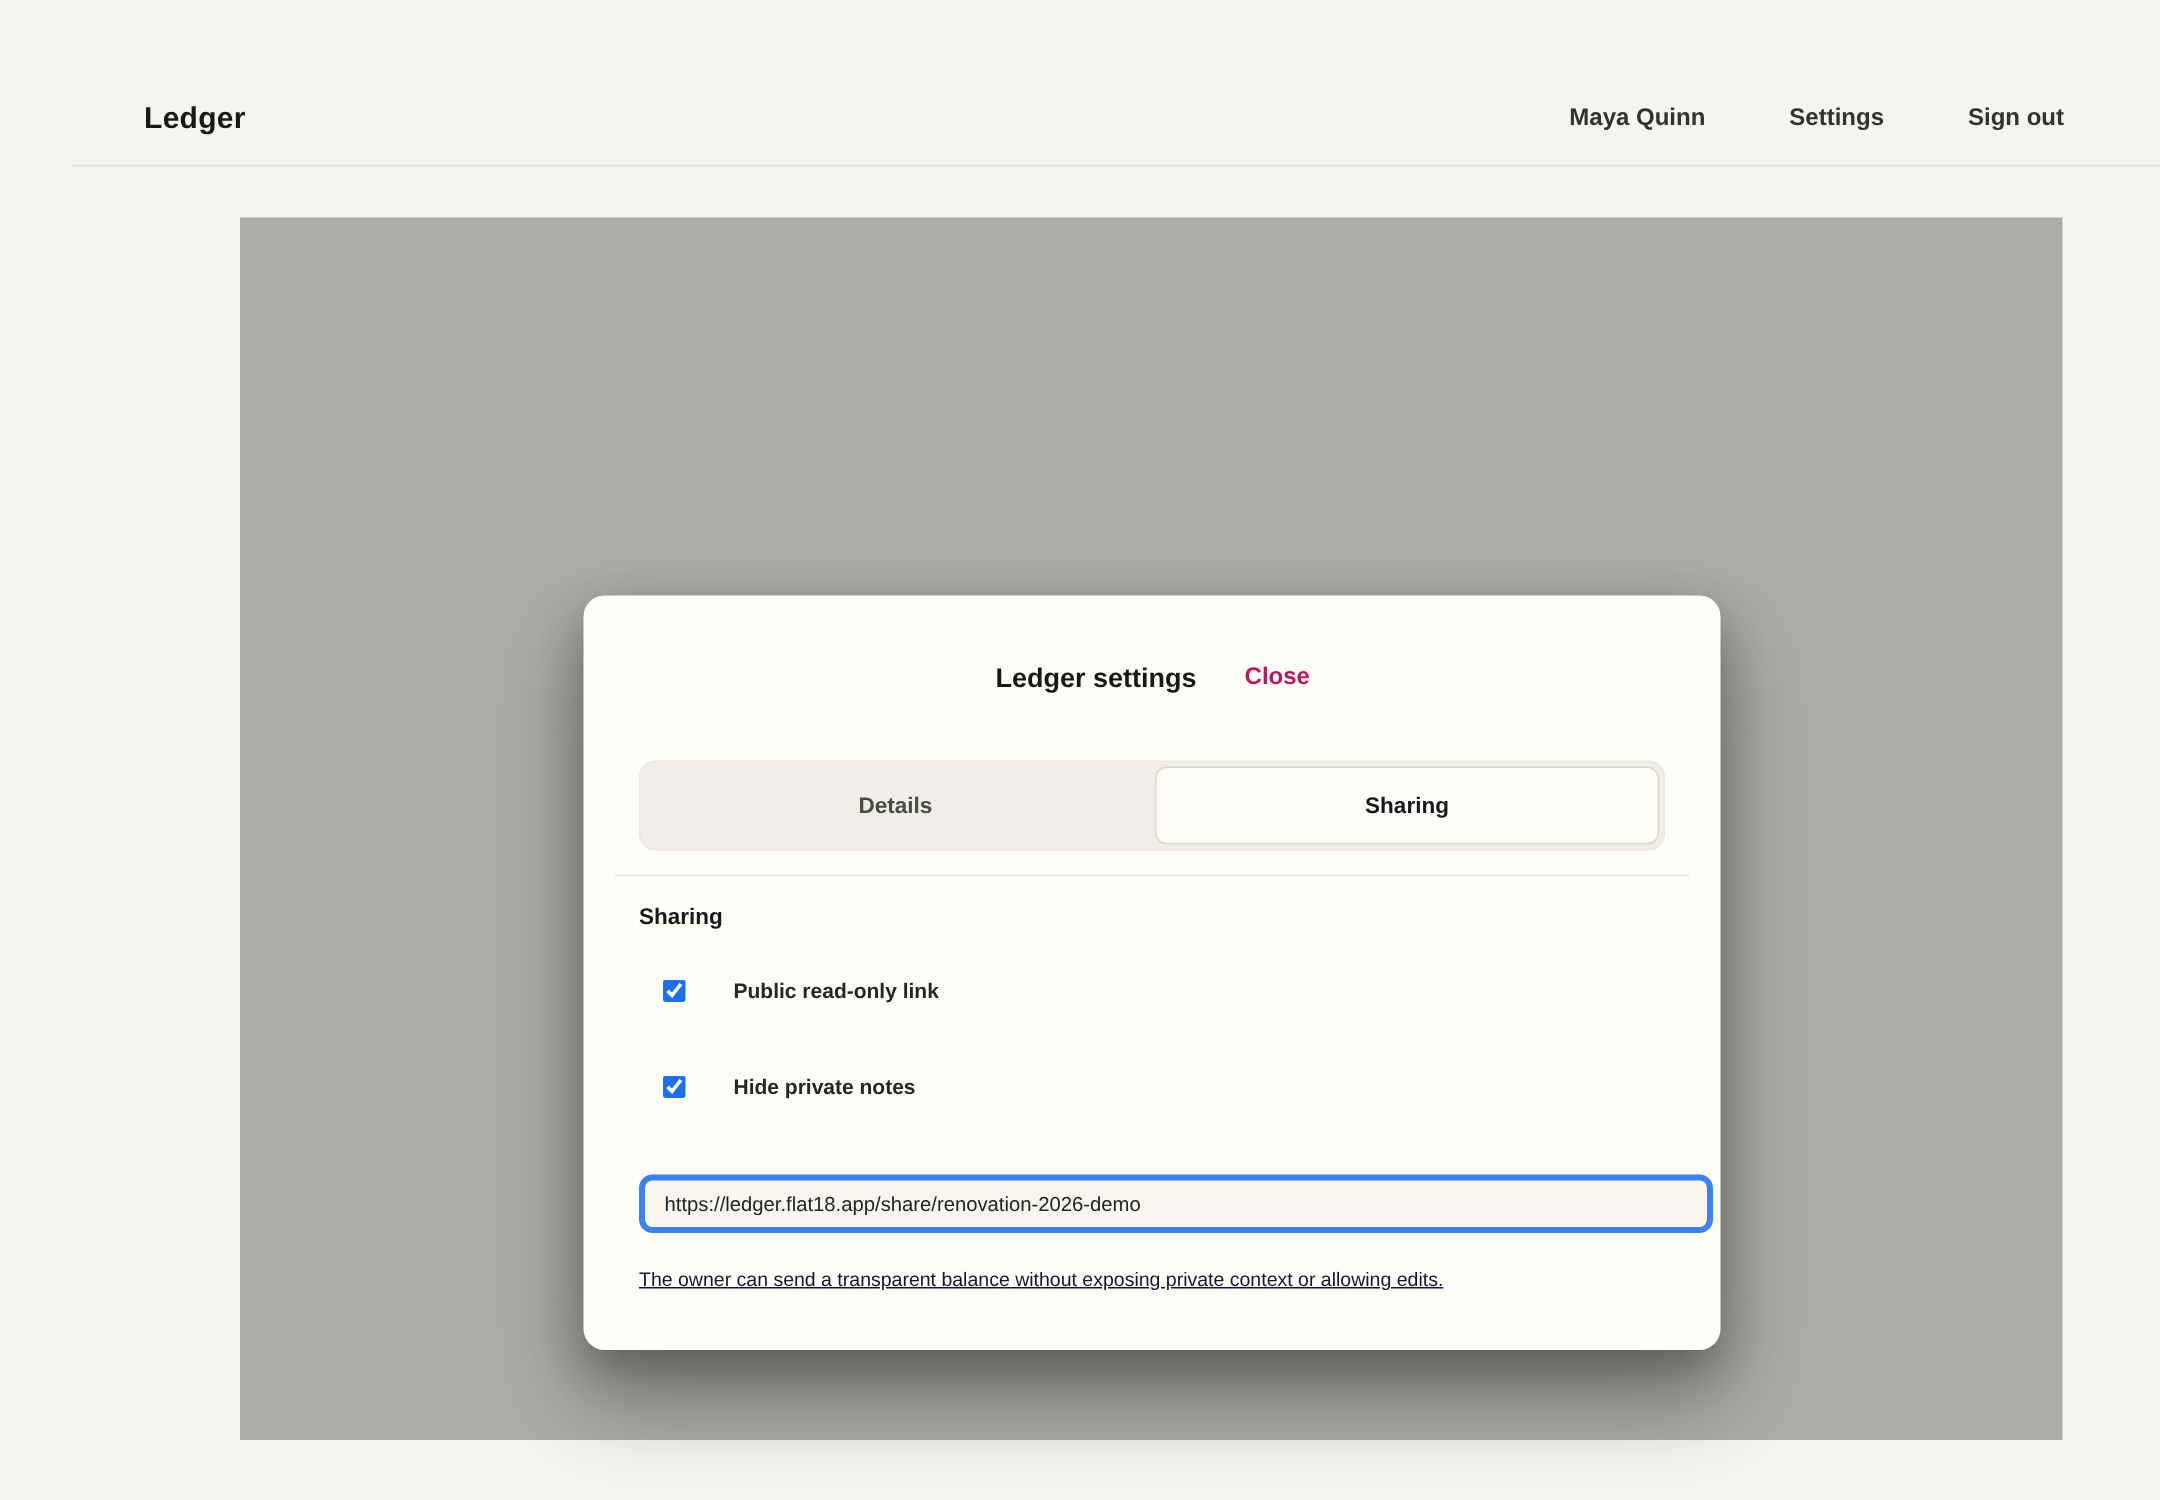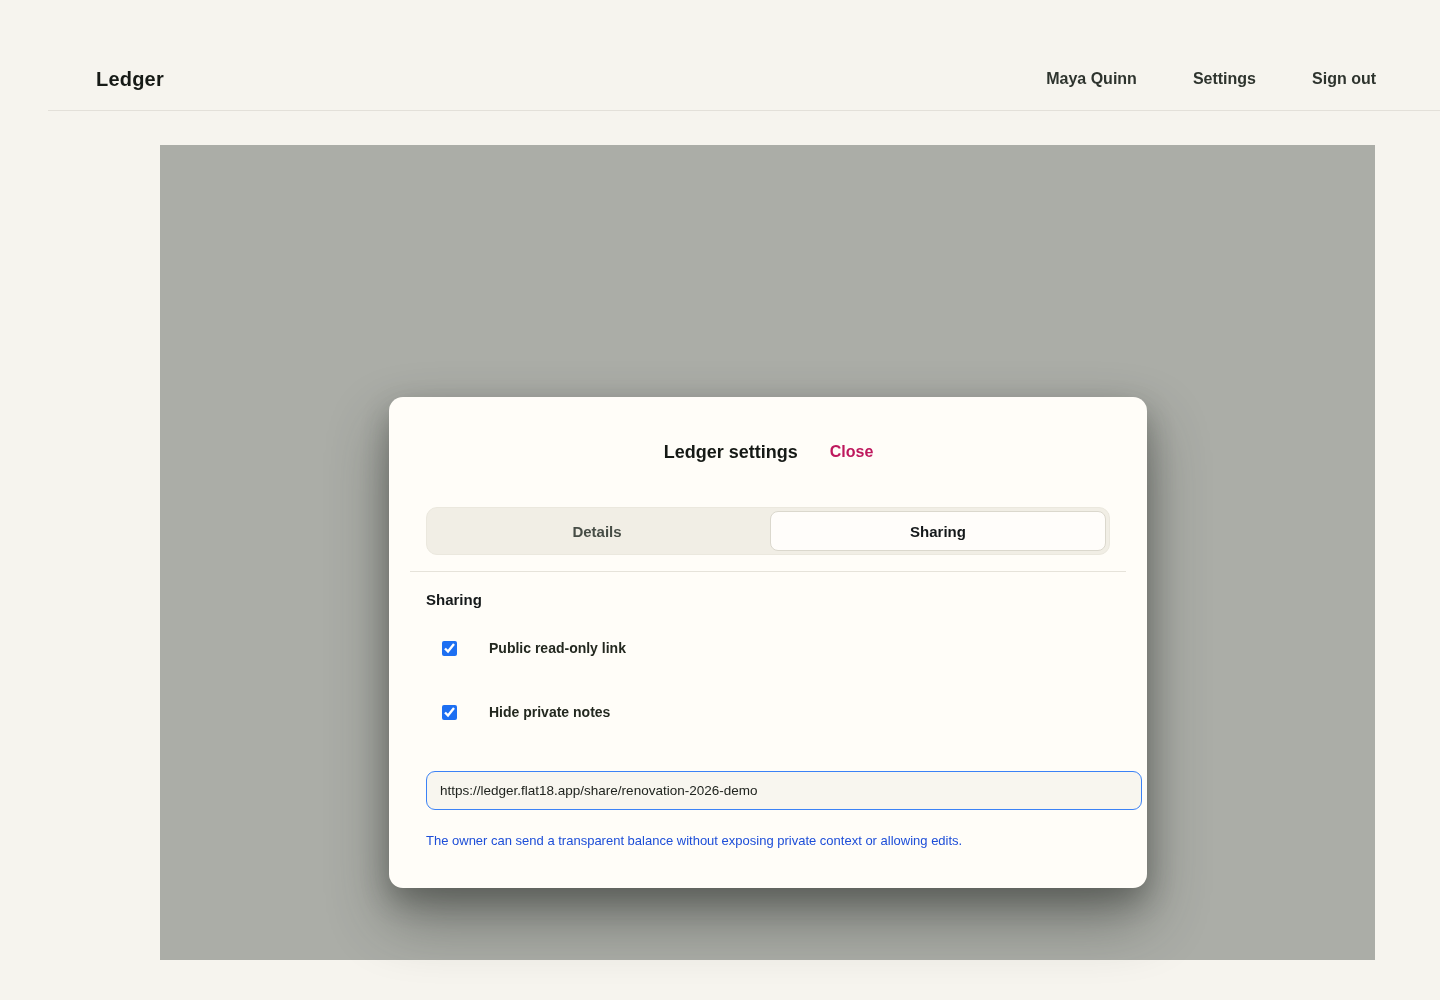--- a/index.html
+++ b/index.html
@@ -91,21 +91,21 @@
     margin-right: 15px;
     padding: 4px 0;
   }
 
   
   .tabbar {
     display: flex;
     background: #f1eee5;
     border: 1px solid #ebe8de;
     border-radius: 11px;
-    height: 48px;
+    height: 60px;
     overflow: hidden;
   }
   .tab {
     flex: 1 1 0;
     display: flex;
     align-items: center;
     justify-content: center;
     font-size: 15px;
     font-weight: 700;
     color: #474d46;
@@ -152,32 +152,33 @@
     font-weight: 700;
     color: #23281f;
     cursor: pointer;
   }
 
   .url-input {
     margin-top: 19px;
     width: 100%;
     height: 39px;
     background: #f8f6ef;
-    border: 1px solid #3b82f6;
+    border: 4px solid #3b82f6;
     border-radius: 9px;
     padding: 0 13px;
     font-family: inherit;
     font-size: 13.5px;
     color: #20241f;
     outline: none;
   }
   .helper {
     margin-top: 7px;
     font-size: 13px;
-    color: #1d4ed8;
+    color: #0f172a;
+    text-decoration: underline;
   }
 </style>
 </head>
 <body>
 
 <header class="appbar">
   <div class="brand">Ledger</div>
   <nav class="nav">
     <button class="nav-item">Maya Quinn</button>
     <button class="nav-item">Settings</button>

